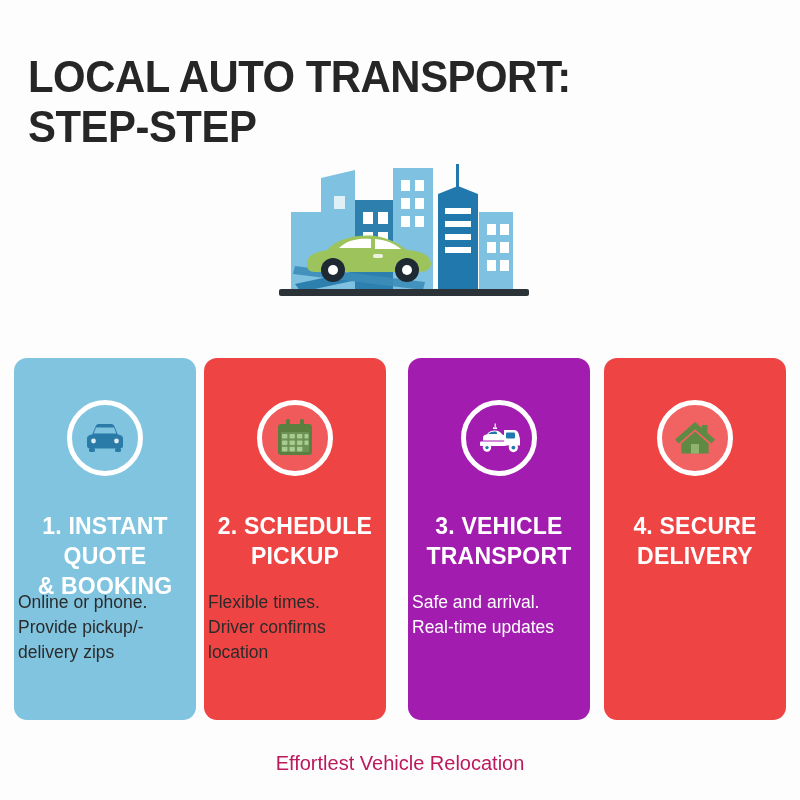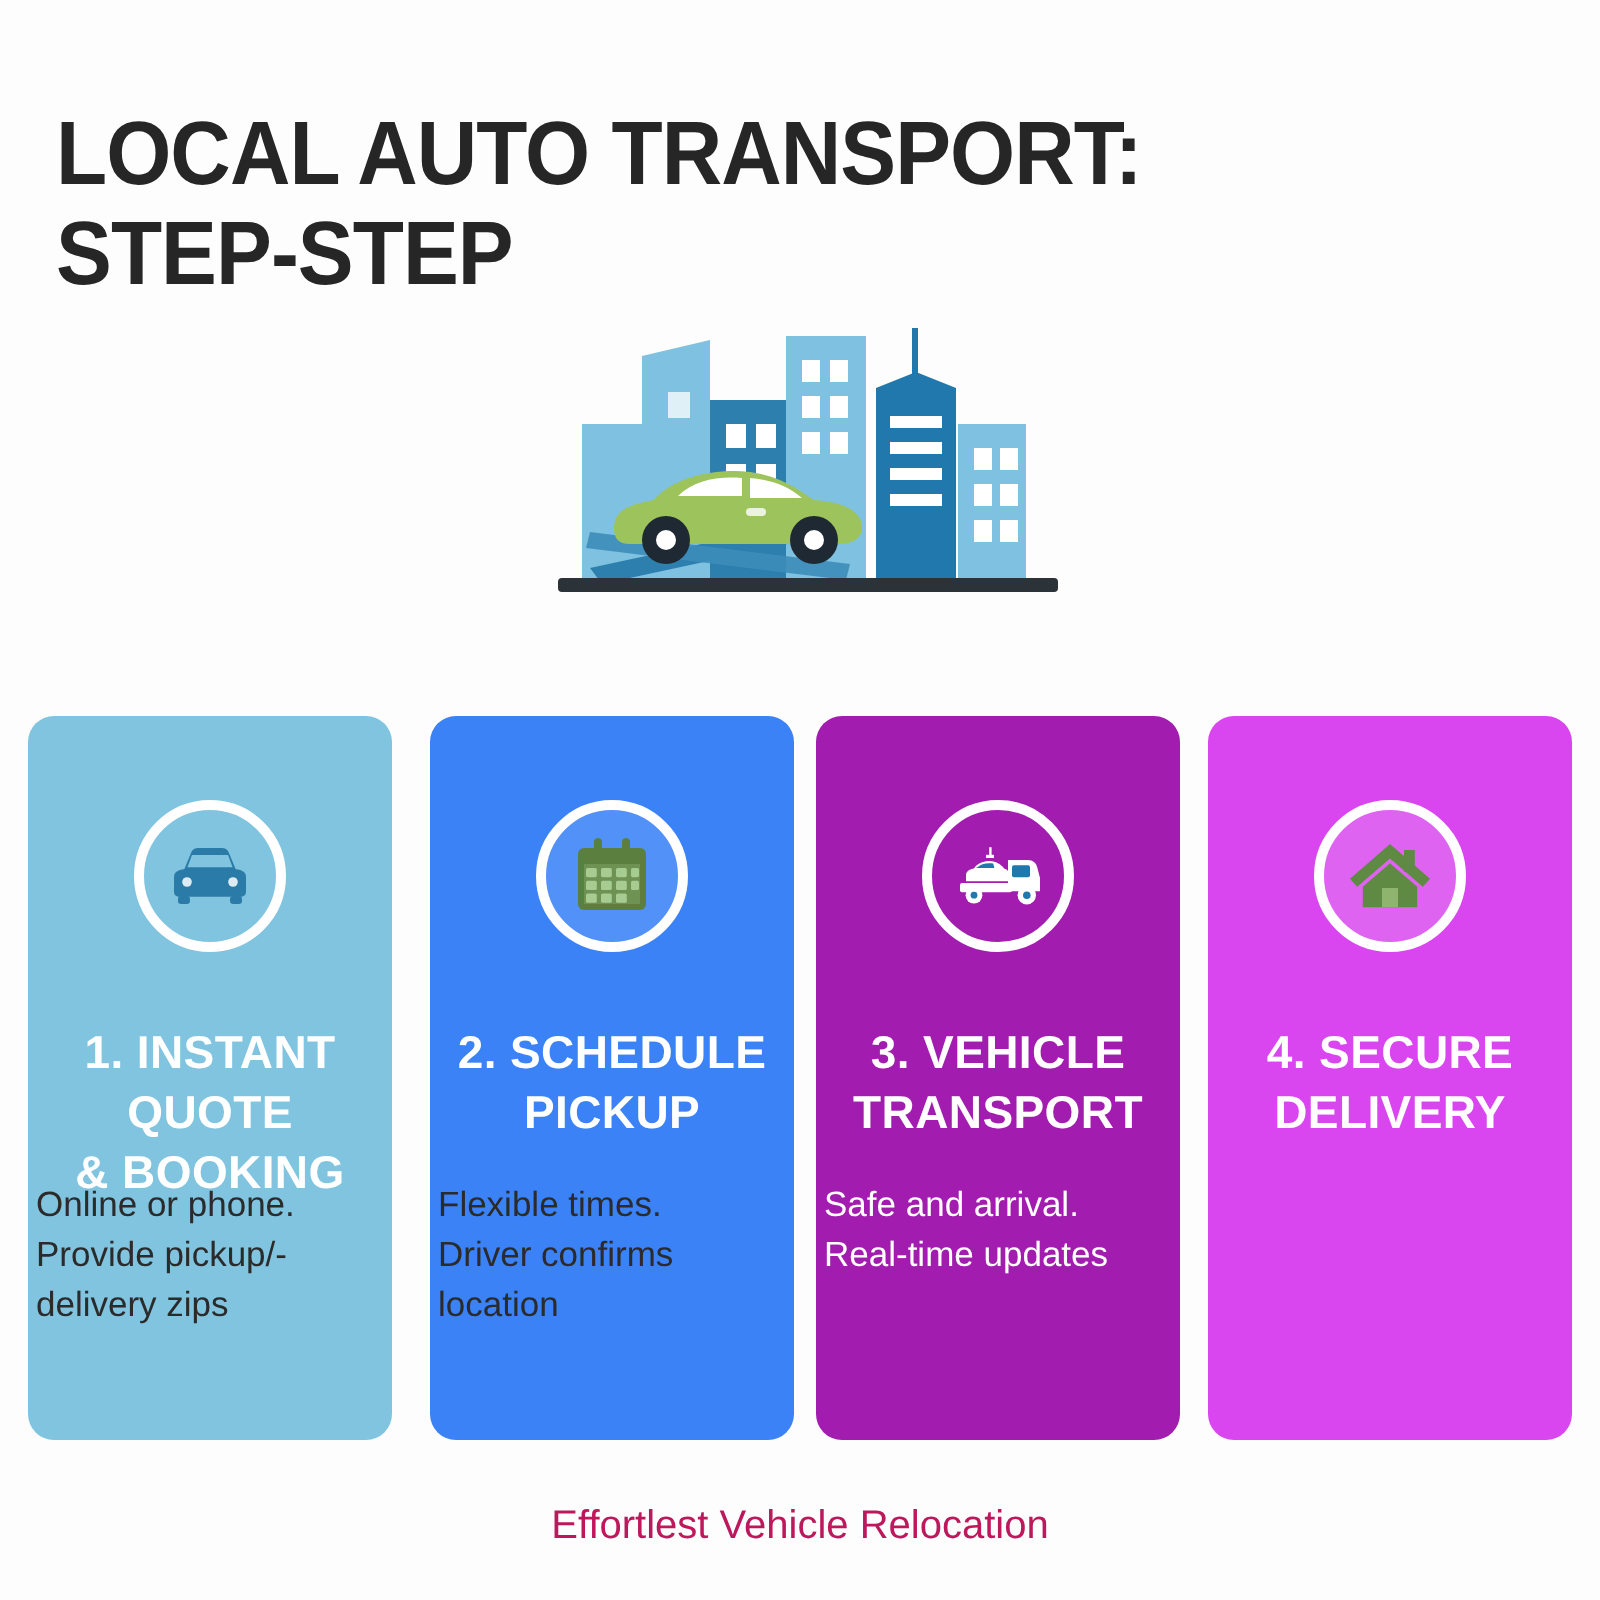--- a/index.html
+++ b/index.html
@@ -61,23 +61,23 @@
     height: 362px;
   }
   .card {
     position: absolute;
     top: 0;
     width: 182px;
     height: 362px;
     border-radius: 13px;
   }
   .card-1 { left: 14px;  background: #80c4e0; }
-  .card-2 { left: 215px; background: #3b82f6; }
+  .card-2 { left: 204px; background: #ef4444; }
   .card-3 { left: 408px; background: #a21caf; }
-  .card-4 { left: 604px; background: #d946ef; }
+  .card-4 { left: 604px; background: #ef4444; }
 
   .icon-wrap {
     position: absolute;
     top: 42px;
     left: 50%;
     margin-left: -38px;
     width: 76px;
     height: 76px;
   }
   .icon-ring {

